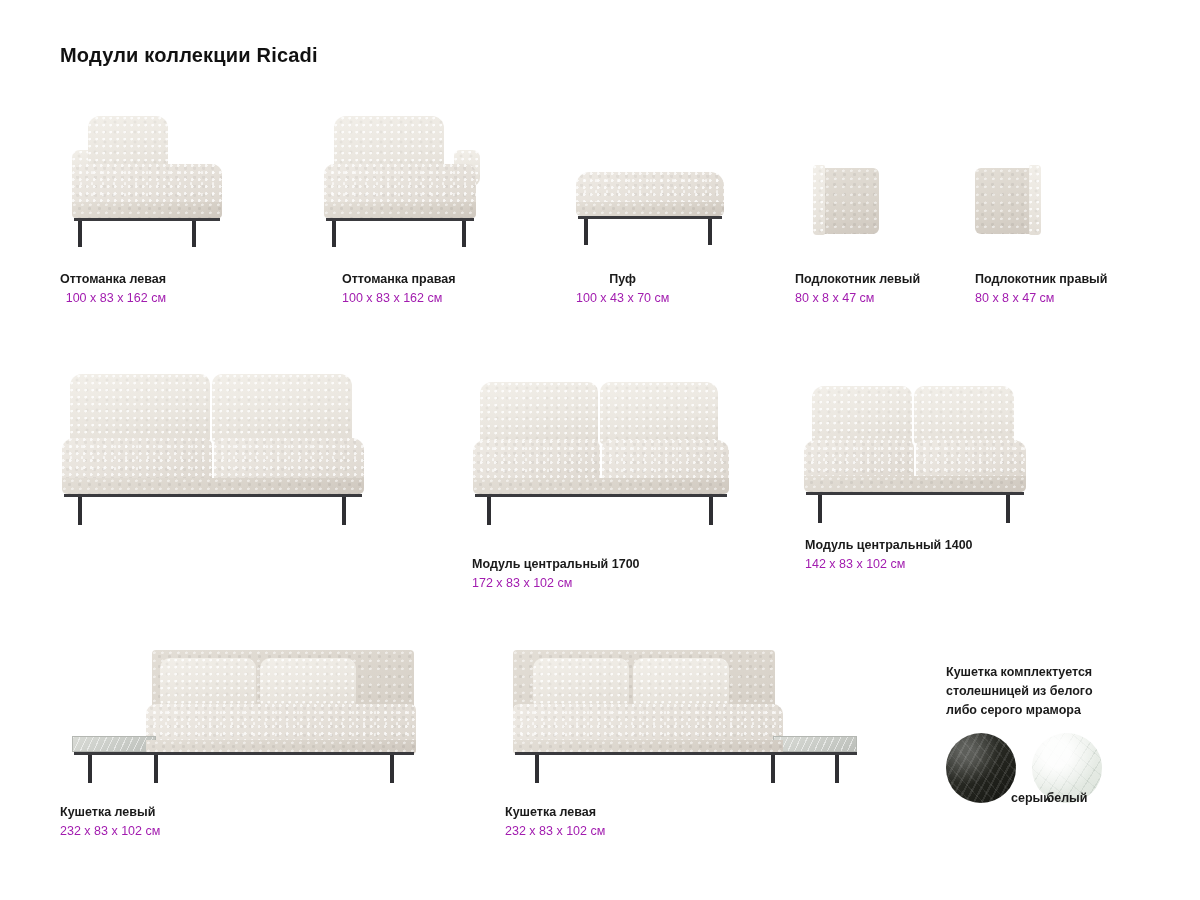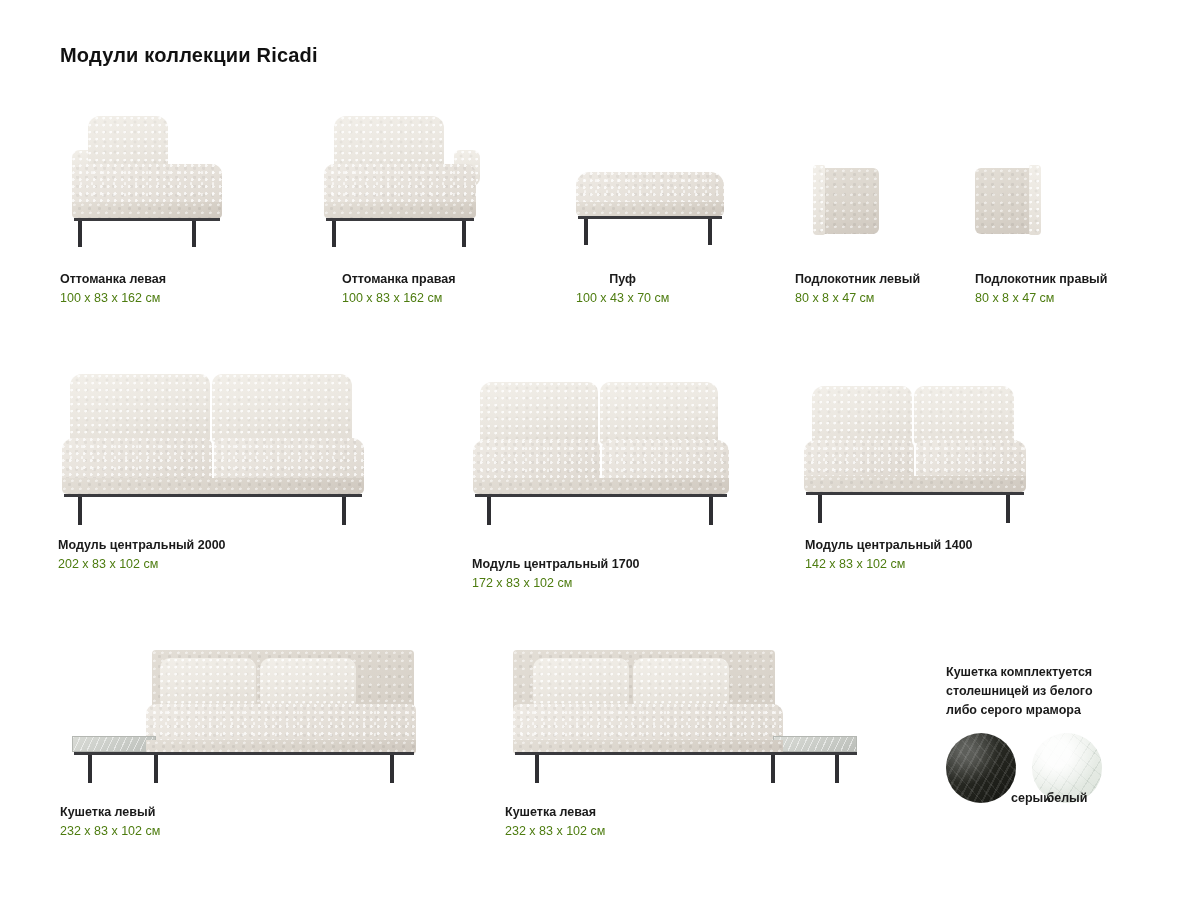--- a/index.html
+++ b/index.html
@@ -41,21 +41,21 @@
   }
   .item-label .name {
     font-weight: 700;
     display: block;
     white-space: nowrap;
   }
   .item-label .dims {
     font-weight: 400;
     display: block;
     white-space: nowrap;
-    color: #4d7c0f;
+    color: #a21caf;
   }
 
   .fig {
     position: absolute;
   }
 
   
   .fab {
     position: absolute;
     background:
@@ -145,21 +145,21 @@
 
   <div class="fig" style="left:60px; top:110px; width:200px; height:140px;">
     <div class="fab fab-l" style="left:12px; top:40px; width:26px; height:36px; border-radius:8px 6px 6px 8px;"></div>
     <div class="fab fab-l" style="left:28px; top:6px; width:80px; height:62px; border-radius:12px 12px 6px 6px;"></div>
     <div class="fab" style="left:12px; top:54px; width:150px; height:46px; border-radius:10px 10px 4px 4px;"></div>
     <div class="fab fab-d" style="left:12px; top:92px; width:150px; height:16px; border-radius:0 0 4px 4px;"></div>
     <div class="rail" style="left:14px; top:108px; width:146px; height:3px;"></div>
     <div class="leg" style="left:18px; top:111px; width:4px; height:26px;"></div>
     <div class="leg" style="left:132px; top:111px; width:4px; height:26px;"></div>
   </div>
-  <div class="item-label" style="left:60px; top:270px;">
+  <div class="item-label" style="left:60px; top:270px;text-align:right;">
     <span class="name">Оттоманка левая</span>
     <span class="dims">100 x 83 x 162 см</span>
   </div>
 
   <div class="fig" style="left:318px; top:110px; width:200px; height:140px;">
     <div class="fab fab-l" style="left:136px; top:40px; width:26px; height:36px; border-radius:6px 8px 8px 6px;"></div>
     <div class="fab fab-l" style="left:16px; top:6px; width:110px; height:62px; border-radius:12px 12px 6px 6px;"></div>
     <div class="fab" style="left:6px; top:54px; width:152px; height:46px; border-radius:10px 10px 4px 4px;"></div>
     <div class="fab fab-d" style="left:6px; top:92px; width:152px; height:16px; border-radius:0 0 4px 4px;"></div>
     <div class="rail" style="left:8px; top:108px; width:148px; height:3px;"></div>
@@ -203,24 +203,20 @@
 
   <div class="fig" style="left:40px; top:368px; width:340px; height:160px;">
     <div class="fab fab-l" style="left:30px; top:6px; width:140px; height:68px; border-radius:12px 10px 4px 4px;"></div>
     <div class="fab fab-l" style="left:172px; top:6px; width:140px; height:68px; border-radius:10px 12px 4px 4px;"></div>
     <div class="fab" style="left:22px; top:70px; width:150px; height:44px; border-radius:12px 8px 4px 4px;"></div>
     <div class="fab" style="left:174px; top:70px; width:150px; height:44px; border-radius:8px 12px 4px 4px;"></div>
     <div class="fab fab-d" style="left:22px; top:110px; width:302px; height:16px; border-radius:0 0 5px 5px;"></div>
     <div class="rail" style="left:24px; top:126px; width:298px; height:3px;"></div>
     <div class="leg" style="left:38px; top:129px; width:4px; height:28px;"></div>
     <div class="leg" style="left:302px; top:129px; width:4px; height:28px;"></div>
-  </div>
-  <div class="item-label" style="left:58px; top:536px;">
-    <span class="name">Модуль центральный 2000</span>
-    <span class="dims">202 x 83 x 102 см</span>
   </div>
 
   <div class="fig" style="left:455px; top:378px; width:280px; height:150px;">
     <div class="fab fab-l" style="left:25px; top:4px; width:118px; height:62px; border-radius:12px 10px 4px 4px;"></div>
     <div class="fab fab-l" style="left:145px; top:4px; width:118px; height:62px; border-radius:10px 12px 4px 4px;"></div>
     <div class="fab" style="left:18px; top:62px; width:127px; height:42px; border-radius:12px 8px 4px 4px;"></div>
     <div class="fab" style="left:147px; top:62px; width:127px; height:42px; border-radius:8px 12px 4px 4px;"></div>
     <div class="fab fab-d" style="left:18px; top:100px; width:256px; height:16px; border-radius:0 0 5px 5px;"></div>
     <div class="rail" style="left:20px; top:116px; width:252px; height:3px;"></div>
     <div class="leg" style="left:32px; top:119px; width:4px; height:28px;"></div>

